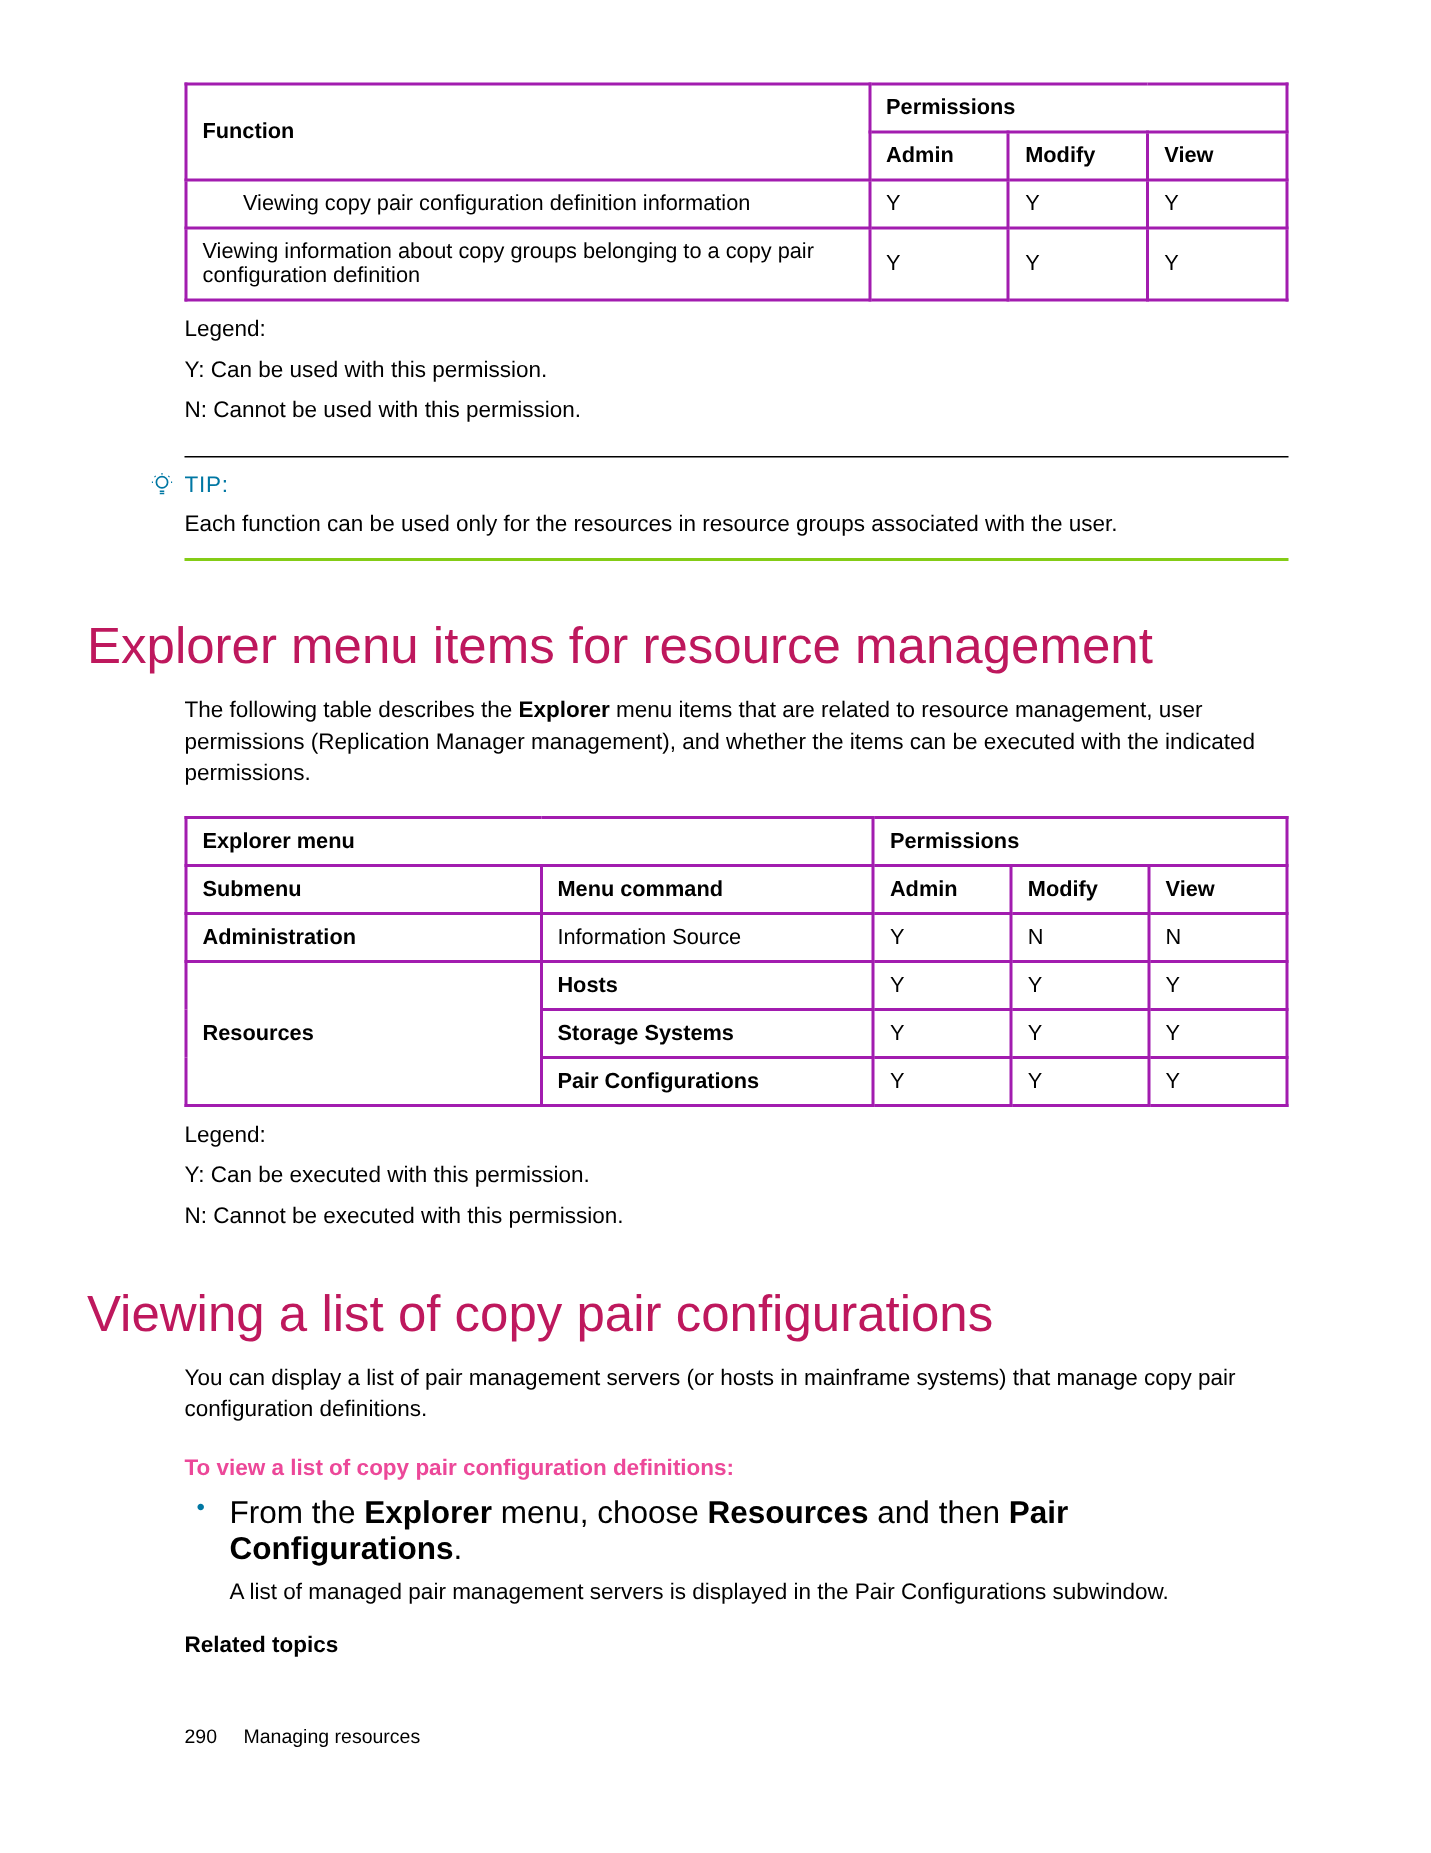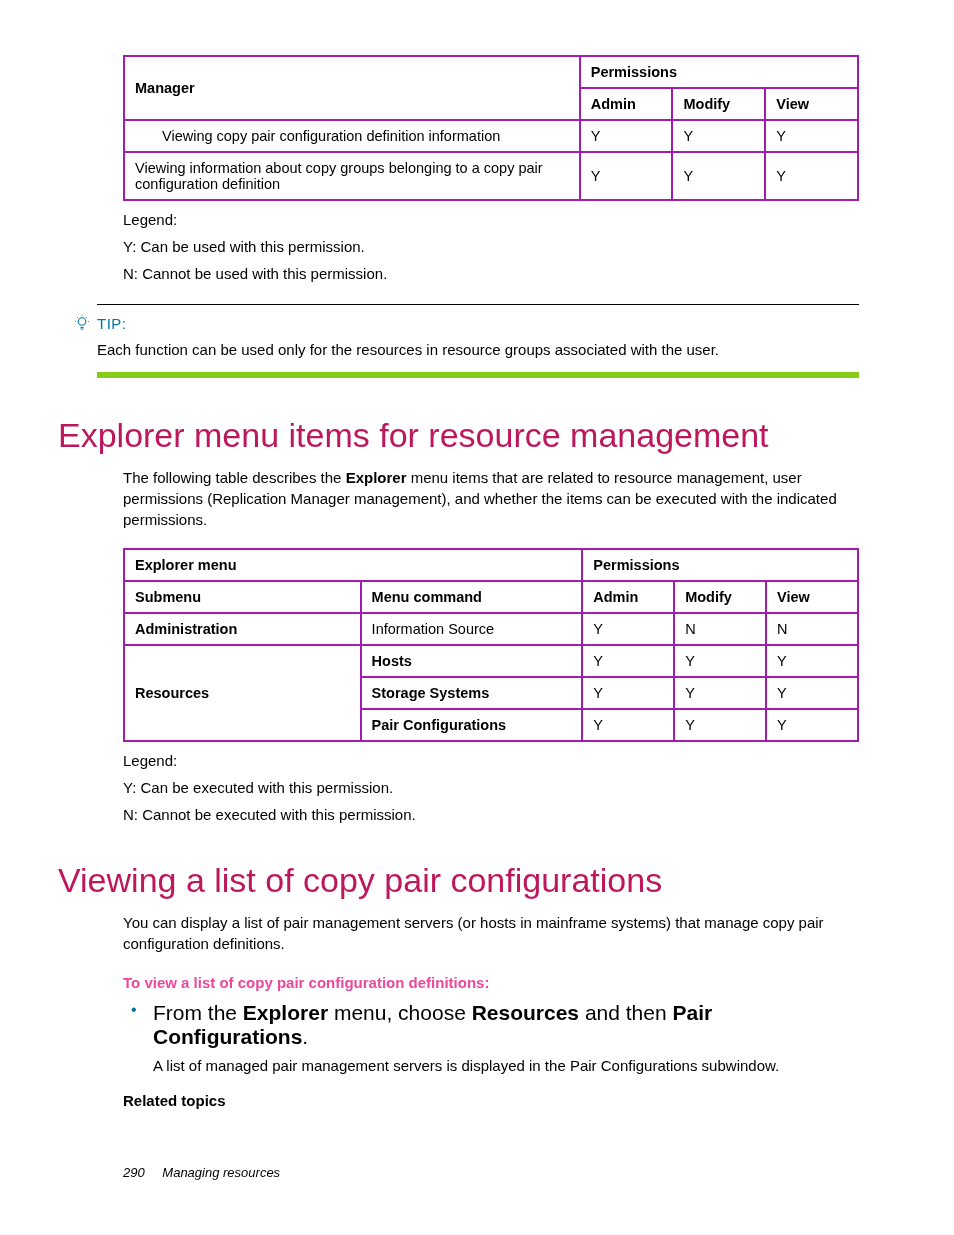--- a/index.html
+++ b/index.html
@@ -40,26 +40,26 @@
   }
   table.perm-table thead th {
     font-weight: bold;
   }
   .legend-block p {
     font-size: 15px;
     margin: 10px 0;
   }
   .tip-box {
     border-top: 1px solid #000;
-    border-bottom: 6px solid #84cc16;
+    border-bottom: 2px solid #84cc16;
     margin-top: 22px;
     margin-bottom: 28px;
     padding: 10px 0 14px 0;
     position: relative;
-    margin-left: 39px;
+    margin-left: 65px;
   }
   .tip-icon {
     position: absolute;
     left: -24px;
     top: 9px;
   }
   .tip-label {
     color: #0077a3;
     font-size: 15px;
     letter-spacing: 0.5px;
@@ -109,42 +109,41 @@
     font-size: 15px;
     margin: 8px 0 8px 30px;
   }
   .related {
     font-weight: bold;
     font-size: 15px;
     margin-top: 18px;
   }
   .footer {
     position: absolute;
-    bottom: 55px;
+    bottom: 70px;
     left: 123px;
     font-size: 13px;
-    font-style: italic;
   }
   .footer .pnum {
     margin-right: 14px;
   }
   .col-admin, .col-modify, .col-view {
     width: 70px;
   }
 </style>
 </head>
 <body>
 
 <div class="page">
 
   <div class="content-indent">
     <table class="perm-table">
       <thead>
         <tr>
-          <th rowspan="2" style="width:430px;">Manager</th>
+          <th rowspan="2" style="width:430px;">Function</th>
           <th colspan="3">Permissions</th>
         </tr>
         <tr>
           <th class="col-admin">Admin</th>
           <th class="col-modify">Modify</th>
           <th class="col-view">View</th>
         </tr>
       </thead>
       <tbody>
         <tr>

